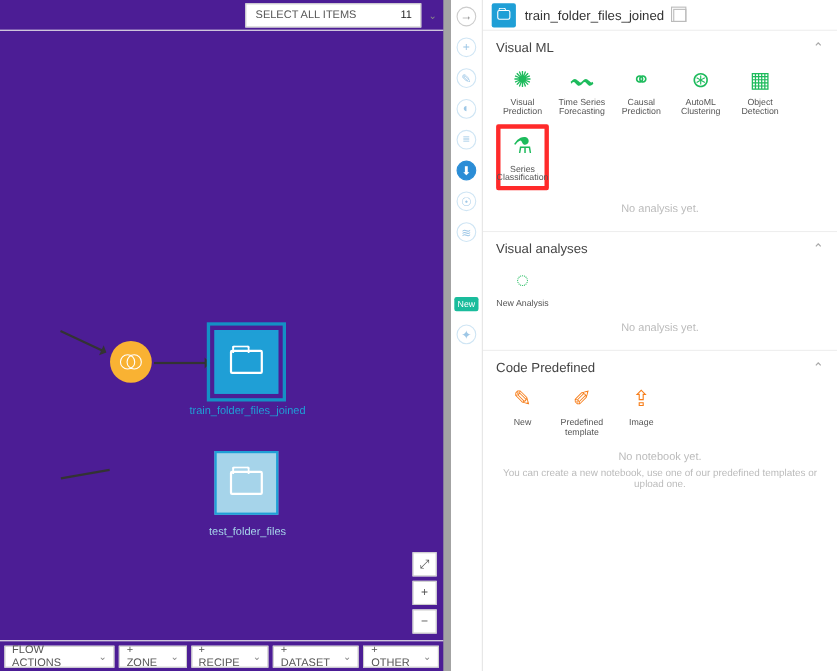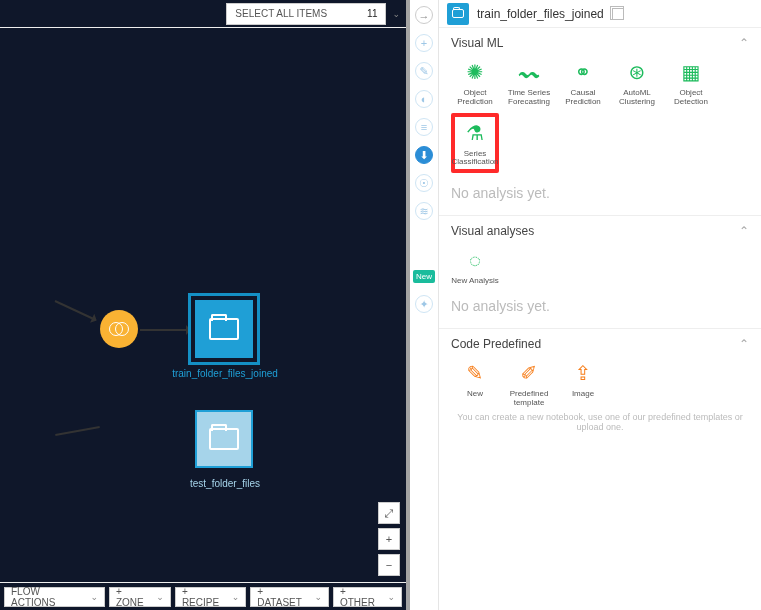--- a/index.html
+++ b/index.html
@@ -11,22 +11,22 @@
     height: 610px;
     overflow: hidden;
     background: #fff;
     position: relative;
   }
   
   .canvas-area {
     position: absolute;
     left: 0; top: 0;
     width: 410px; height: 610px;
-    background: #0f172a;
-    border-right: 4px solid #a3a3a3;
+    background: #4c1d95;
+    border-right: 7px solid #a3a3a3;
   }
   .top-bar {
     position: absolute;
     left: 0; top: 0; right: 0;
     height: 28px;
     border-bottom: 1px solid #eee;
     display: flex;
     align-items: center;
     justify-content: flex-end;
     padding: 0 6px;
@@ -207,21 +207,21 @@
     gap:3px;
   }
   .tile-icon {
     width:28px;height:28px;
     display:flex;align-items:center;justify-content:center;
     font-size:20px;
   }
   .tile-label { font-size:8px; color:#555; text-align:center; line-height:1.1;}
   .green { color:#1dbb5c; }
   .orange { color:#f77e1a; }
-  .empty-msg { text-align:left; font-size:14px; color:#bbb; margin-top:12px;}
+  .empty-msg { text-align:center; font-size:10px; color:#bbb; margin-top:12px;}
   .empty-sub { text-align:center; font-size:9px; color:#bbb; margin-top:4px;}
   .highlight-red {
     border:4px solid #ff2a2a;
     border-radius:2px;
     padding:2px;
   }
 </style>
 </head>
 <body>
 
@@ -310,21 +310,21 @@
   </div>
 
   <div class="section">
     <div class="section-head">
       <span>Visual ML</span>
       <span class="caret">⌃</span>
     </div>
     <div class="tiles">
       <div class="tile">
         <div class="tile-icon green">✺</div>
-        <div class="tile-label">Object Prediction</div>
+        <div class="tile-label">Visual Prediction</div>
       </div>
       <div class="tile">
         <div class="tile-icon green">〰</div>
         <div class="tile-label">Time Series Forecasting</div>
       </div>
       <div class="tile">
         <div class="tile-icon green">⚭</div>
         <div class="tile-label">Causal Prediction</div>
       </div>
       <div class="tile">
@@ -369,16 +369,17 @@
       </div>
       <div class="tile">
         <div class="tile-icon orange">✐</div>
         <div class="tile-label">Predefined template</div>
       </div>
       <div class="tile">
         <div class="tile-icon orange">⇪</div>
         <div class="tile-label">Image</div>
       </div>
     </div>
+    <div class="empty-msg">No notebook yet.</div>
     <div class="empty-sub">You can create a new notebook, use one of our predefined templates or upload one.</div>
   </div>
 
 </div>
 
 </body></html>

